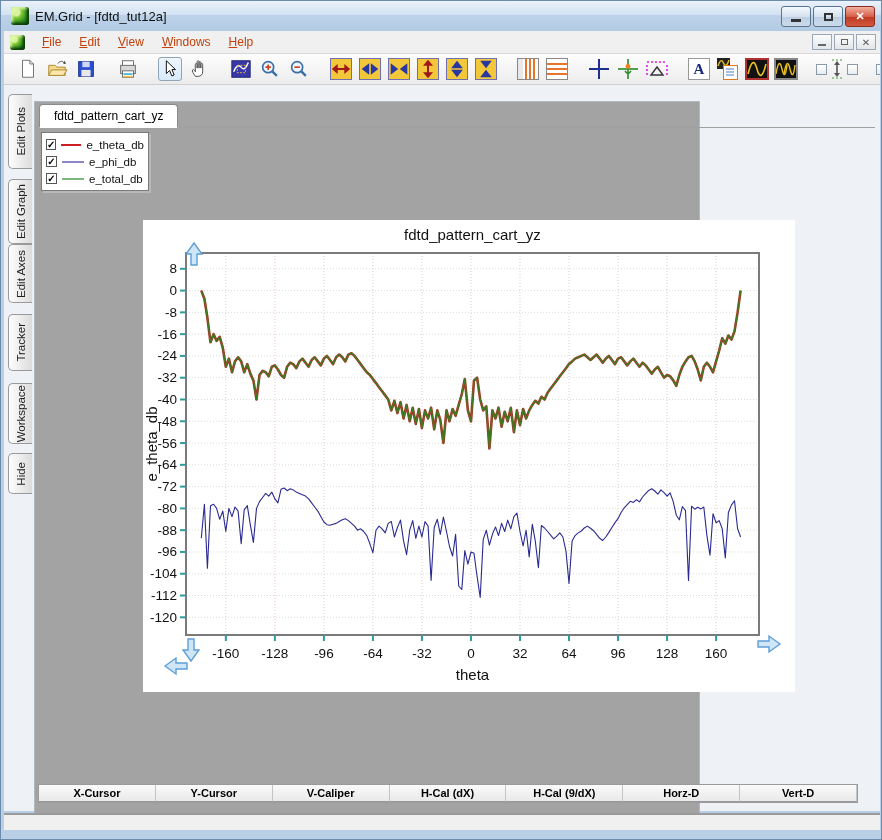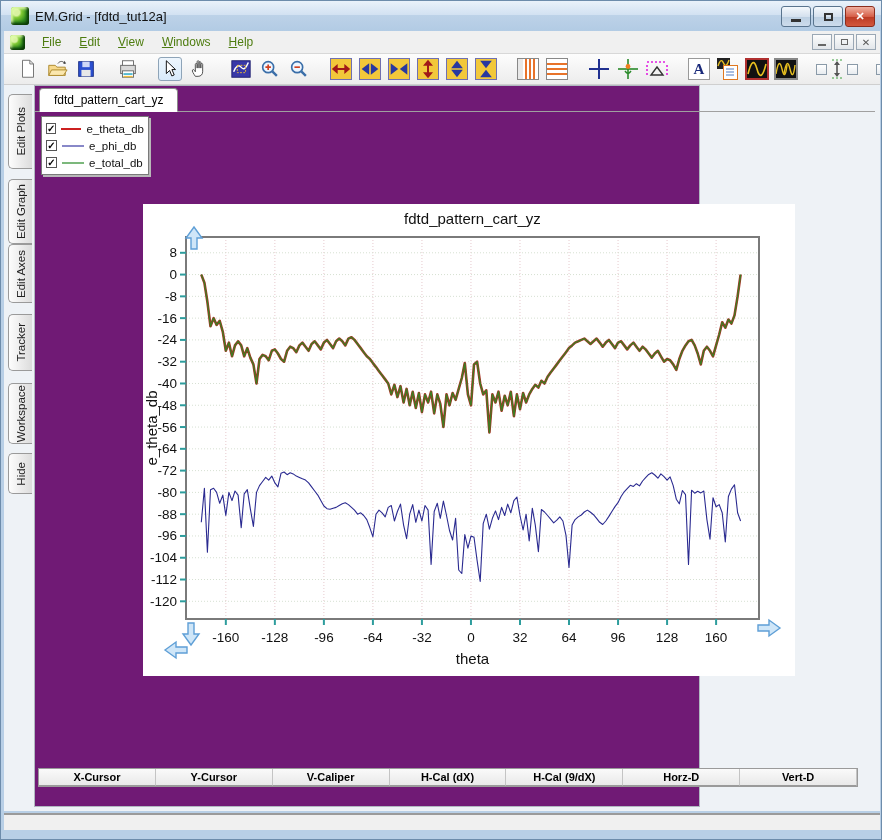--- a/index.html
+++ b/index.html
@@ -16,21 +16,21 @@
   .winbtns { position:absolute; right:8px; top:5px; display:flex; gap:2px; }
   .wbtn { width:30px; height:21px; border:1px solid #5a7folid; border:1px solid #59748e; border-radius:3px;
     background:linear-gradient(#f4f8fc,#d5e1ee 50%,#bccfe2 52%,#cddcec); display:flex; align-items:center; justify-content:center; font-size:11px; color:#333; }
   .wbtn.close { background:linear-gradient(#f0b0a0,#d6604a 50%,#bb3a24 52%,#d2573d); border-color:#8c2c1c; color:#fff; font-weight:bold; }
   .glyph-min { width:10px; height:3px; background:#333; margin-top:8px; }
   .glyph-restore { width:9px; height:8px; border:2px solid #333; background:transparent; }
   
   .menubar { position:absolute; left:3px; top:30px; width:876px; height:23px; background:#f0f0f0;
     border-bottom:1px solid #d8d8d8; display:flex; align-items:center; }
   .menubar .logo { width:15px; height:15px; margin:0 8px 0 6px; }
-  .menu-item { padding:3px 9px; font-size:12px; color:#4d7c0f; }
+  .menu-item { padding:3px 9px; font-size:12px; color:#c2410c; }
   .menu-item u { text-decoration:underline; }
   .mdibtns { position:absolute; right:4px; top:3px; display:flex; gap:2px; }
   .mdibtn { width:20px; height:16px; border:1px solid #9aa7b4; background:linear-gradient(#fcfcfc,#e2e6ea);
     display:flex; align-items:center; justify-content:center; font-size:10px; color:#555; }
   .mdibtn .glyph-min { width:8px;height:2px;background:#666;margin-top:6px; }
   .mdibtn .glyph-restore { width:7px;height:6px;border:1.5px solid #666; }
   
   .toolbar { position:absolute; left:3px; top:53px; width:876px; height:31px;
     background:linear-gradient(#fdfdfd,#ececec); border-bottom:1px solid #cfcfcf;
     display:flex; align-items:center; gap:5px; padding-left:12px; overflow:hidden; }
@@ -45,21 +45,21 @@
   .textA { width:22px; height:22px; border:1px solid #999; background:#fff; color:#1a2a7a; font-family:"Liberation Serif",serif; font-weight:bold; font-size:15px; display:flex; align-items:center; justify-content:center; }
   .fitgroup { display:flex; align-items:center; gap:3px; flex:0 0 auto; }
   .mini-cb { width:11px; height:11px; border:1px solid #8a9aa8; background:linear-gradient(#fff,#e8ecf0); }
   
   .main { position:absolute; left:3px; top:84px; width:876px; height:726px; background:#eef2f6; }
   .sidebar { position:absolute; left:4px; top:0; width:26px; height:726px; }
   .side-tab { position:absolute; left:0; width:24px; background:linear-gradient(90deg,#fdfdfd,#dcdcdc);
     border:1px solid #9a9a9a; border-right:none; border-radius:5px 0 0 5px;
     display:flex; align-items:center; justify-content:center; }
   .side-tab span { writing-mode:vertical-rl; transform:rotate(180deg); font-size:11.5px; color:#222; white-space:nowrap; }
-  .content { position:absolute; left:30px; top:0; width:666px; height:722px; background:#701a75; border:1px solid #b0b8c0; }
+  .content { position:absolute; left:30px; top:16px; width:666px; height:722px; background:#a3a3a3; border:1px solid #b0b8c0; }
   .tabline { position:absolute; left:0; top:25px; width:840px; height:1px; background:#a0a0a0; }
   .doc-tab { position:absolute; left:4px; top:2px; height:24px; padding:0 14px; background:#fff;
     border:1px solid #8a8a8a; border-bottom:1px solid #fff; border-radius:4px 4px 0 0;
     font-size:12px; display:flex; align-items:center; z-index:2; }
   
   .legend { position:absolute; left:6px; top:30px; width:108px; background:#fff; border:1px solid #7a7a7a;
     box-shadow:2px 2px 0 #b8b8b8; padding:3px 4px; z-index:2; }
   .leg-row { display:flex; align-items:center; height:17px; gap:5px; }
   .leg-cb { width:11px; height:11px; border:1px solid #555; background:#fff; font-size:10px; line-height:10px; text-align:center; color:#000; font-weight:bold; }
   .leg-line { width:22px; height:2px; }

